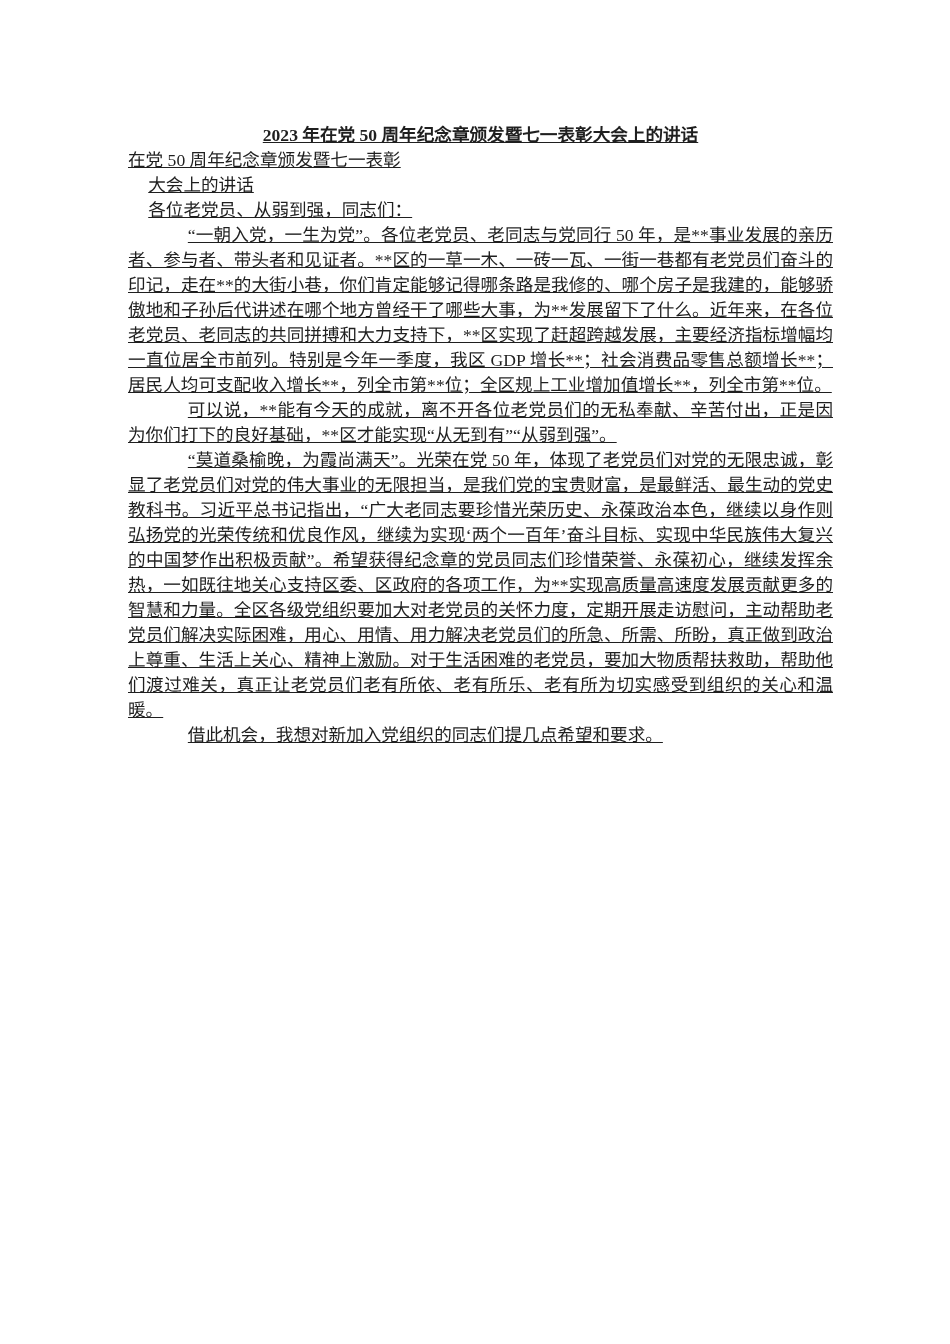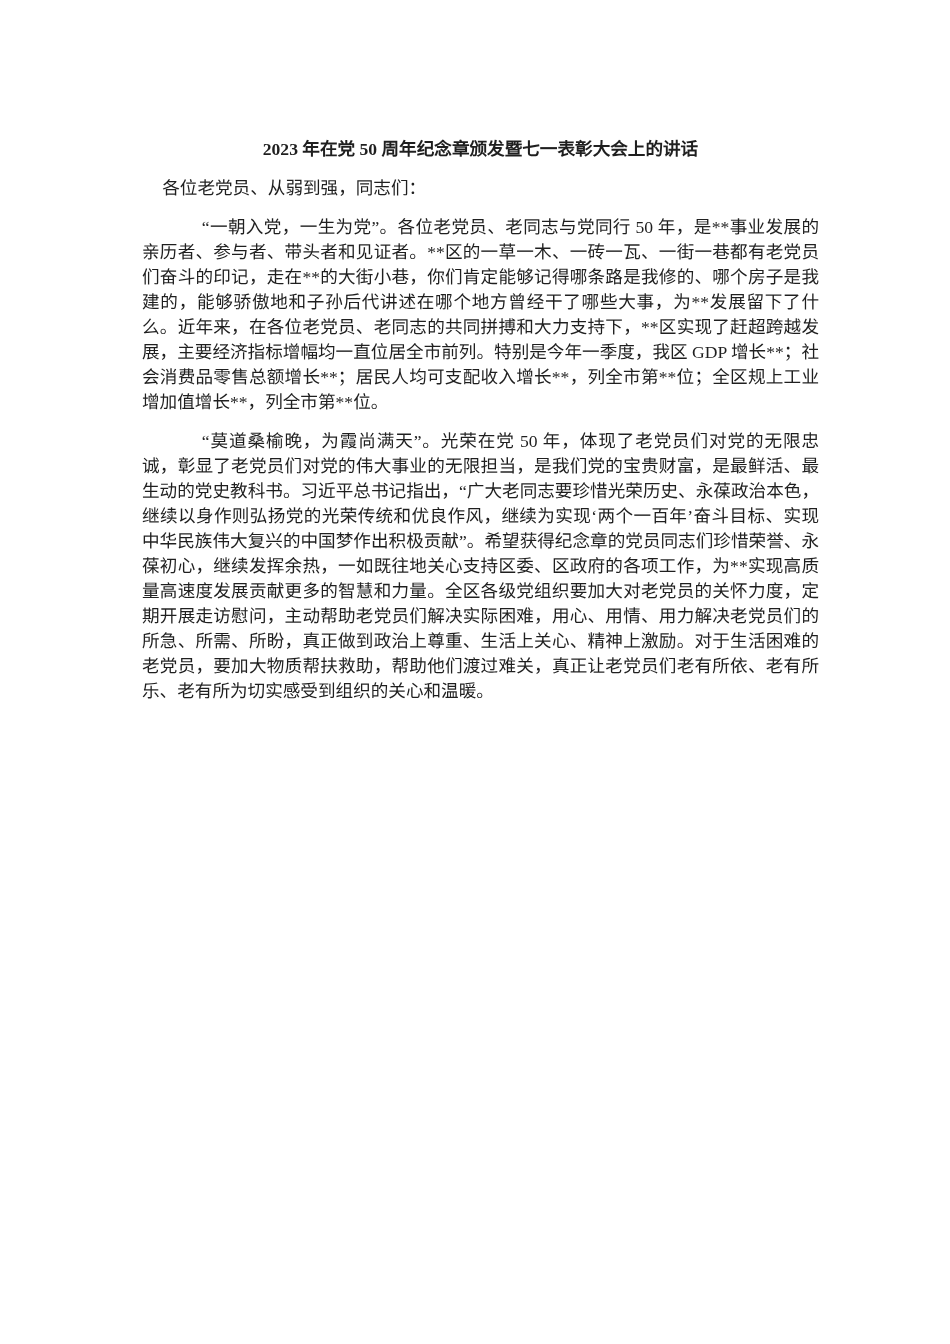--- a/index.html
+++ b/index.html
@@ -17,45 +17,50 @@
     box-sizing: border-box;
     width: 950px;
     height: 1344px;
     padding: 123px 117px 0 128px;
     color: #1f1f1f;
     font-size: 17.6px;
     line-height: 25px;
     text-align: justify;
   }
   .page p, .page h1 {
-    margin: 14px;
+    margin: 0;
     padding: 0;
+    text-decoration: underline;
   }
   .doc-title {
     font-size: 17.6px;
     font-weight: bold;
     text-align: center;
     text-indent: 0;
     line-height: 25px;
   }
   .line-flush  { text-indent: 0; }
   .line-ind1   { text-indent: 1.15em; }
   .para        { text-indent: 3.4em; }
 </style>
 </head>
 <body>
 
 <div class="page">
   <h1 class="doc-title">2023 年在党 50 周年纪念章颁发暨七一表彰大会上的讲话</h1>
 
+  <p class="line-flush">在党 50 周年纪念章颁发暨七一表彰</p>
 
+  <p class="line-ind1">大会上的讲话</p>
 
   <p class="line-ind1">各位老党员、从弱到强，同志们：</p>
 
 
   <p class="para">“一朝入党，一生为党”。各位老党员、老同志与党同行 50 年，是**事业发展的亲历者、参与者、带头者和见证者。**区的一草一木、一砖一瓦、一街一巷都有老党员们奋斗的印记，走在**的大街小巷，你们肯定能够记得哪条路是我修的、哪个房子是我建的，能够骄傲地和子孙后代讲述在哪个地方曾经干了哪些大事，为**发展留下了什么。近年来，在各位老党员、老同志的共同拼搏和大力支持下，**区实现了赶超跨越发展，主要经济指标增幅均一直位居全市前列。特别是今年一季度，我区 GDP 增长**；社会消费品零售总额增长**；居民人均可支配收入增长**，列全市第**位；全区规上工业增加值增长**，列全市第**位。</p>
 
+  <p class="para">可以说，**能有今天的成就，离不开各位老党员们的无私奉献、辛苦付出，正是因为你们打下的良好基础，**区才能实现“从无到有”“从弱到强”。</p>
 
   <p class="para">“莫道桑榆晚，为霞尚满天”。光荣在党 50 年，体现了老党员们对党的无限忠诚，彰显了老党员们对党的伟大事业的无限担当，是我们党的宝贵财富，是最鲜活、最生动的党史教科书。习近平总书记指出，“广大老同志要珍惜光荣历史、永葆政治本色，继续以身作则弘扬党的光荣传统和优良作风，继续为实现‘两个一百年’奋斗目标、实现中华民族伟大复兴的中国梦作出积极贡献”。希望获得纪念章的党员同志们珍惜荣誉、永葆初心，继续发挥余热，一如既往地关心支持区委、区政府的各项工作，为**实现高质量高速度发展贡献更多的智慧和力量。全区各级党组织要加大对老党员的关怀力度，定期开展走访慰问，主动帮助老党员们解决实际困难，用心、用情、用力解决老党员们的所急、所需、所盼，真正做到政治上尊重、生活上关心、精神上激励。对于生活困难的老党员，要加大物质帮扶救助，帮助他们渡过难关，真正让老党员们老有所依、老有所乐、老有所为切实感受到组织的关心和温暖。</p>
 
 
+  <p class="para">借此机会，我想对新加入党组织的同志们提几点希望和要求。</p>
 
 </div>
 
 </body></html>

